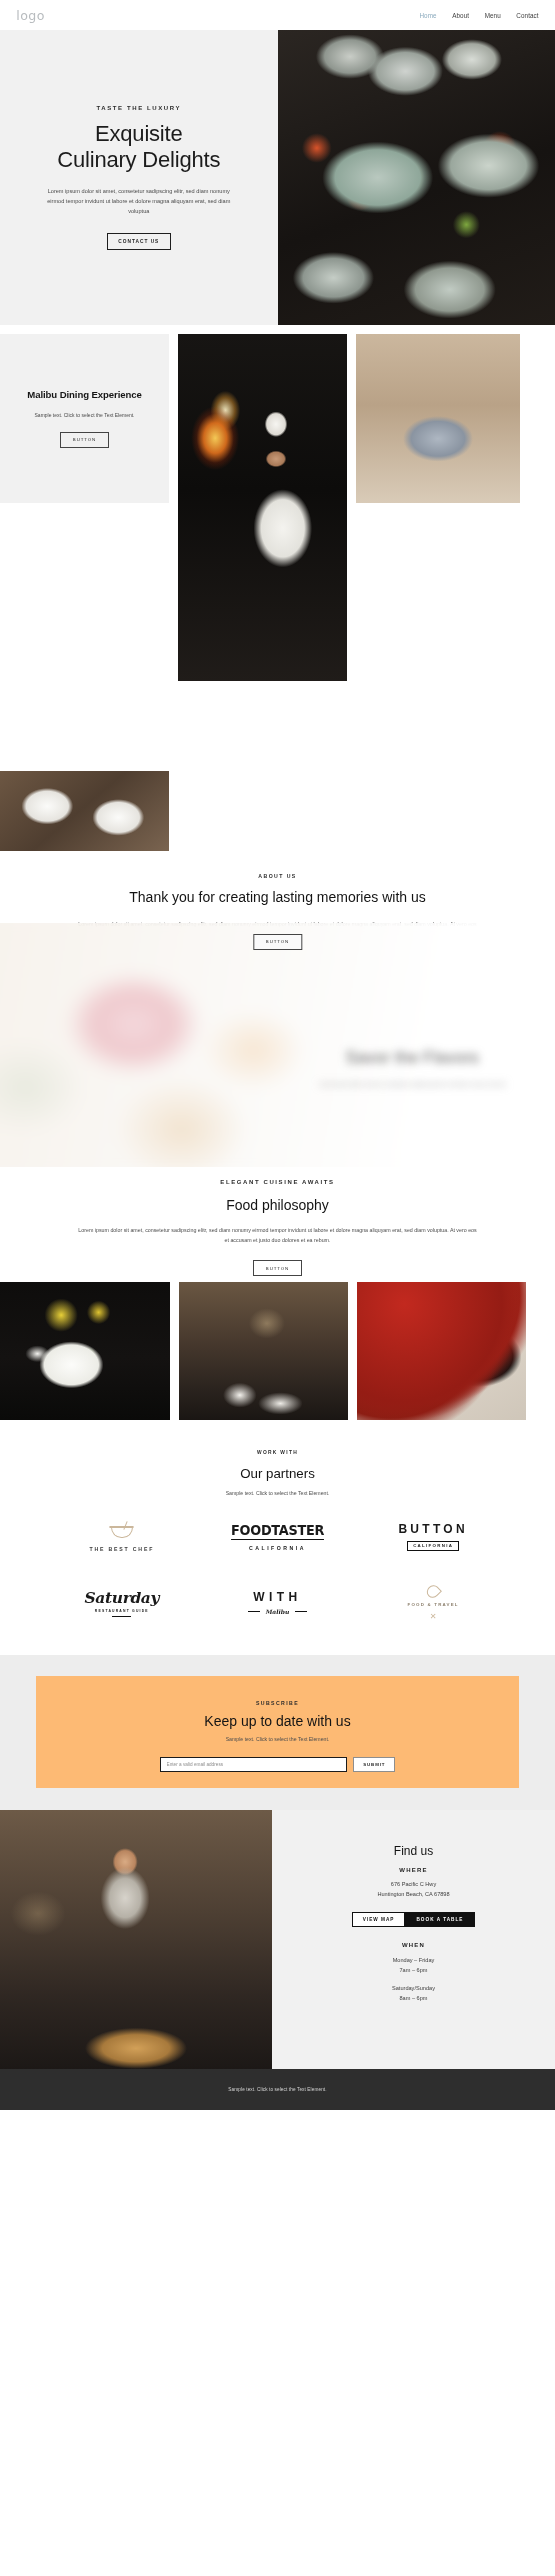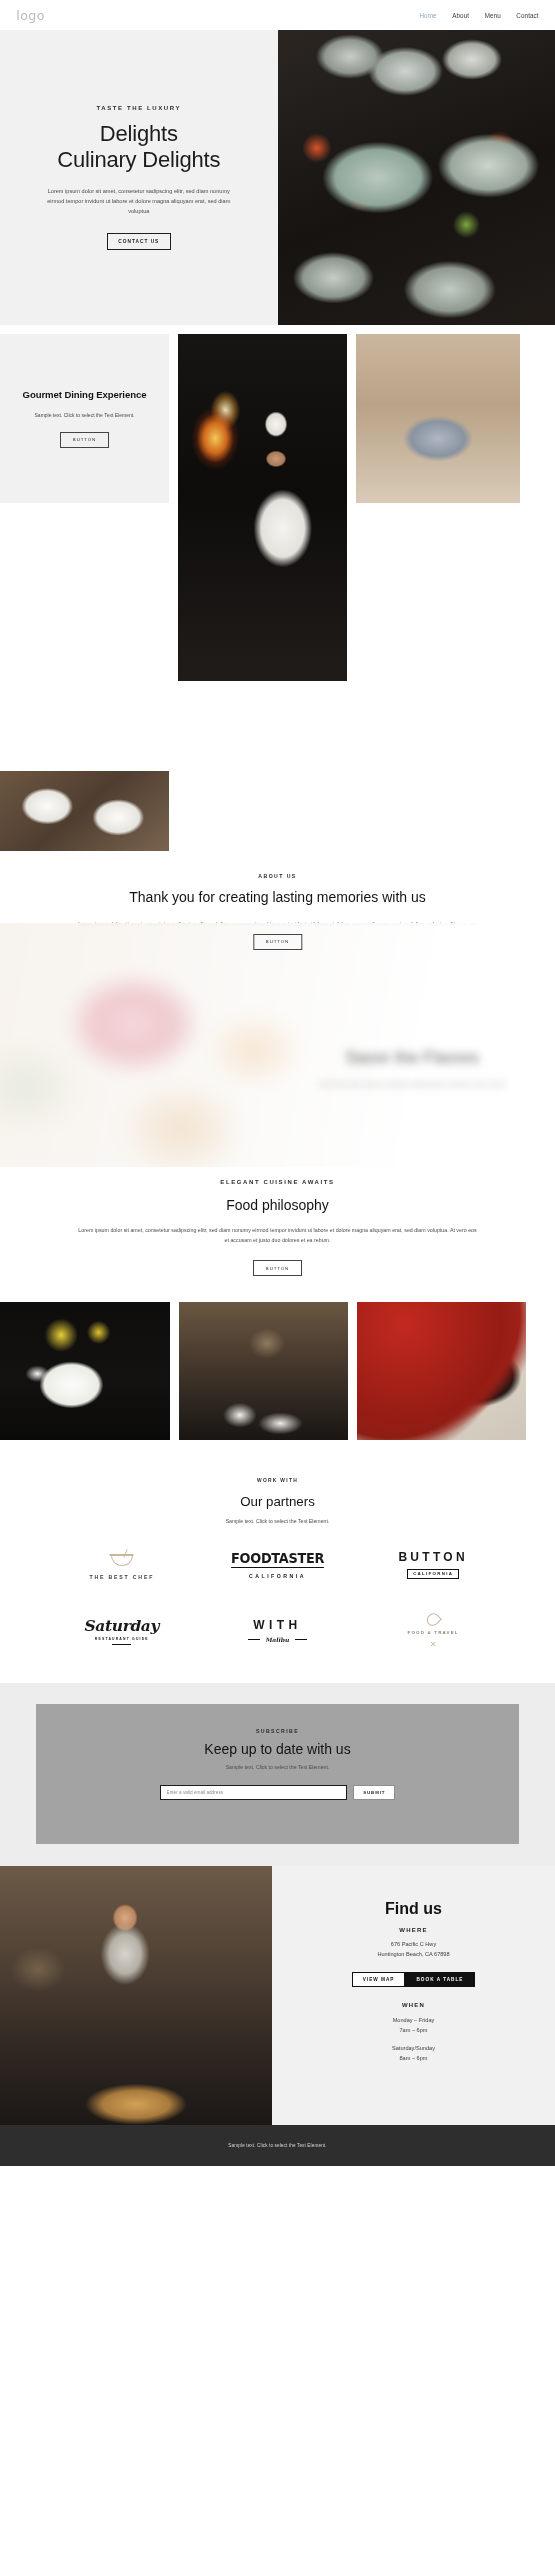--- a/index.html
+++ b/index.html
@@ -186,33 +186,33 @@
   .savor-blurtext .bp {
     font-size: 5.2px;
     line-height: 2;
     margin-top: 10.4px;
     color: #8d8d8d;
   }
 
   
   .philo {
     background: #fff;
-    padding: 12px 0 26px;
+    padding: 12px 0 6px;
     text-align: center;
     position: relative;
     z-index: 4;
   }
   .philo .h2 { font-size: 14px; margin-bottom: 10.4px; }
 
   
   .gallery3 { display: flex; gap: 9px; padding: 0; }
   .gallery3 > div { height: 138px; overflow: hidden; position: relative; }
 
   
-  .partners { padding: 38px 0 34px; text-align: center; background: #fff; }
+  .partners { padding: 30px 0 34px; text-align: center; background: #fff; }
   .partners .h2 { font-size: 13.3px; margin-bottom: 6.7px; }
   .partners .sub { font-size: 5.2px; color: #4d4d4d; margin-bottom: 25px; }
   .logo-grid {
     display: grid;
     grid-template-columns: repeat(3, 1fr);
     row-gap: 33px;
     padding: 0 44px;
     align-items: center;
     justify-items: center;
   }
@@ -266,23 +266,23 @@
     width: 12px; height: 13.3px; margin: 0 auto 3.7px;
     border: 1px solid #cbb79b; border-radius: 50% 0 50% 50%;
     transform: rotate(45deg);
   }
   .pl-foodtravel .nm { font-size: 4.4px; letter-spacing: 1.2px; color: #8c7f6c; font-weight: 600;}
   .pl-foodtravel .x { margin-top: 3.7px; font-size: 8.1px; color: #cbb79b; }
 
   
   .subscribe-wrap { background: #ededed; padding: 21px 0 22px; }
   .subscribe-card {
-    background: #a3a3a3;
+    background: #fdba74;
     margin: 0 36px;
-    padding: 24px 30px 44px;
+    padding: 24px 30px 16px;
     text-align: center;
   }
   .subscribe-card .eyebrow { font-size: 5.2px; letter-spacing: 1.4px; margin-bottom: 7.4px;}
   .subscribe-card h2 {
     font-size: 14px; font-weight: 400; color: #141414; margin-bottom: 6.7px;
   }
   .subscribe-card .sub { font-size: 5.2px; color: #4d4d4d; margin-bottom: 15px; }
   .sub-form { display: flex; justify-content: center; gap: 6.7px; }
   .sub-form input {
     width: 187px;
@@ -311,21 +311,21 @@
   
   .findus { display: flex; }
   .findus-photo { width: 272px; height: 259px; overflow: hidden; position: relative;}
   .findus-info {
     width: 283px;
     background: #f1f1f1;
     display: flex; flex-direction: column; align-items: center;
     padding-top: 34px;
     text-align: center;
   }
-  .findus-info h2 { font-size: 16px; font-weight: 700; color: #131313; margin-bottom: 9px;}
+  .findus-info h2 { font-size: 12px; font-weight: 400; color: #131313; margin-bottom: 9px;}
   .lbl { font-size: 6px; letter-spacing: 1.2px; font-weight: 600; color:#1c1c1c; margin-bottom: 7.4px;}
   .addr { font-size: 5.6px; line-height: 1.75; color: #3d3d3d; margin-bottom: 12px;}
   .btn-pair { display: flex; margin-bottom: 15px; }
   .btn-map {
     border: 1.2px solid #111; background: #fff; color: #111;
     font-size: 4.7px; letter-spacing: 1px; padding: 4.4px 9.6px; font-weight: 600;
     cursor: pointer; font-family: "Liberation Sans", sans-serif;
   }
   .btn-book {
     border: 1.2px solid #111; background: #111; color: #fff;
@@ -460,36 +460,36 @@
       <a href="#">About</a>
       <a href="#">Menu</a>
       <a href="#">Contact</a>
     </div>
   </div>
 
   <div class="hero">
     <div class="hero-left">
       <div class="eyebrow">TASTE THE LUXURY</div>
       <div class="hero-title">
-        <span>Delights</span><br>
+        <span>Exquisite</span><br>
         <span>Culinary Delights</span>
       </div>
       <div class="hero-text">Lorem ipsum dolor sit amet, consetetur sadipscing elitr, sed diam nonumy eirmod tempor invidunt ut labore et dolore magna aliquyam erat, sed diam voluptua</div>
       <button class="btn-outline">CONTACT US</button>
     </div>
     <div class="hero-right photo">
       <div class="ph ph-hero"></div>
     </div>
   </div>
 
   <div class="gap"></div>
 
   <div class="grid2">
     <div class="col-a panel" style="height:169px">
-      <h3>Gourmet Dining Experience</h3>
+      <h3>Malibu Dining Experience</h3>
       <p>Sample text. Click to select the Text Element.</p>
       <button class="btn-thin">BUTTON</button>
     </div>
     <div class="pad"></div>
     <div class="col-b photo" style="height:347px">
       <div class="ph ph-chef"></div>
     </div>
     <div class="pad"></div>
     <div class="col-c photo" style="height:169px">
       <div class="ph ph-plate"></div>

